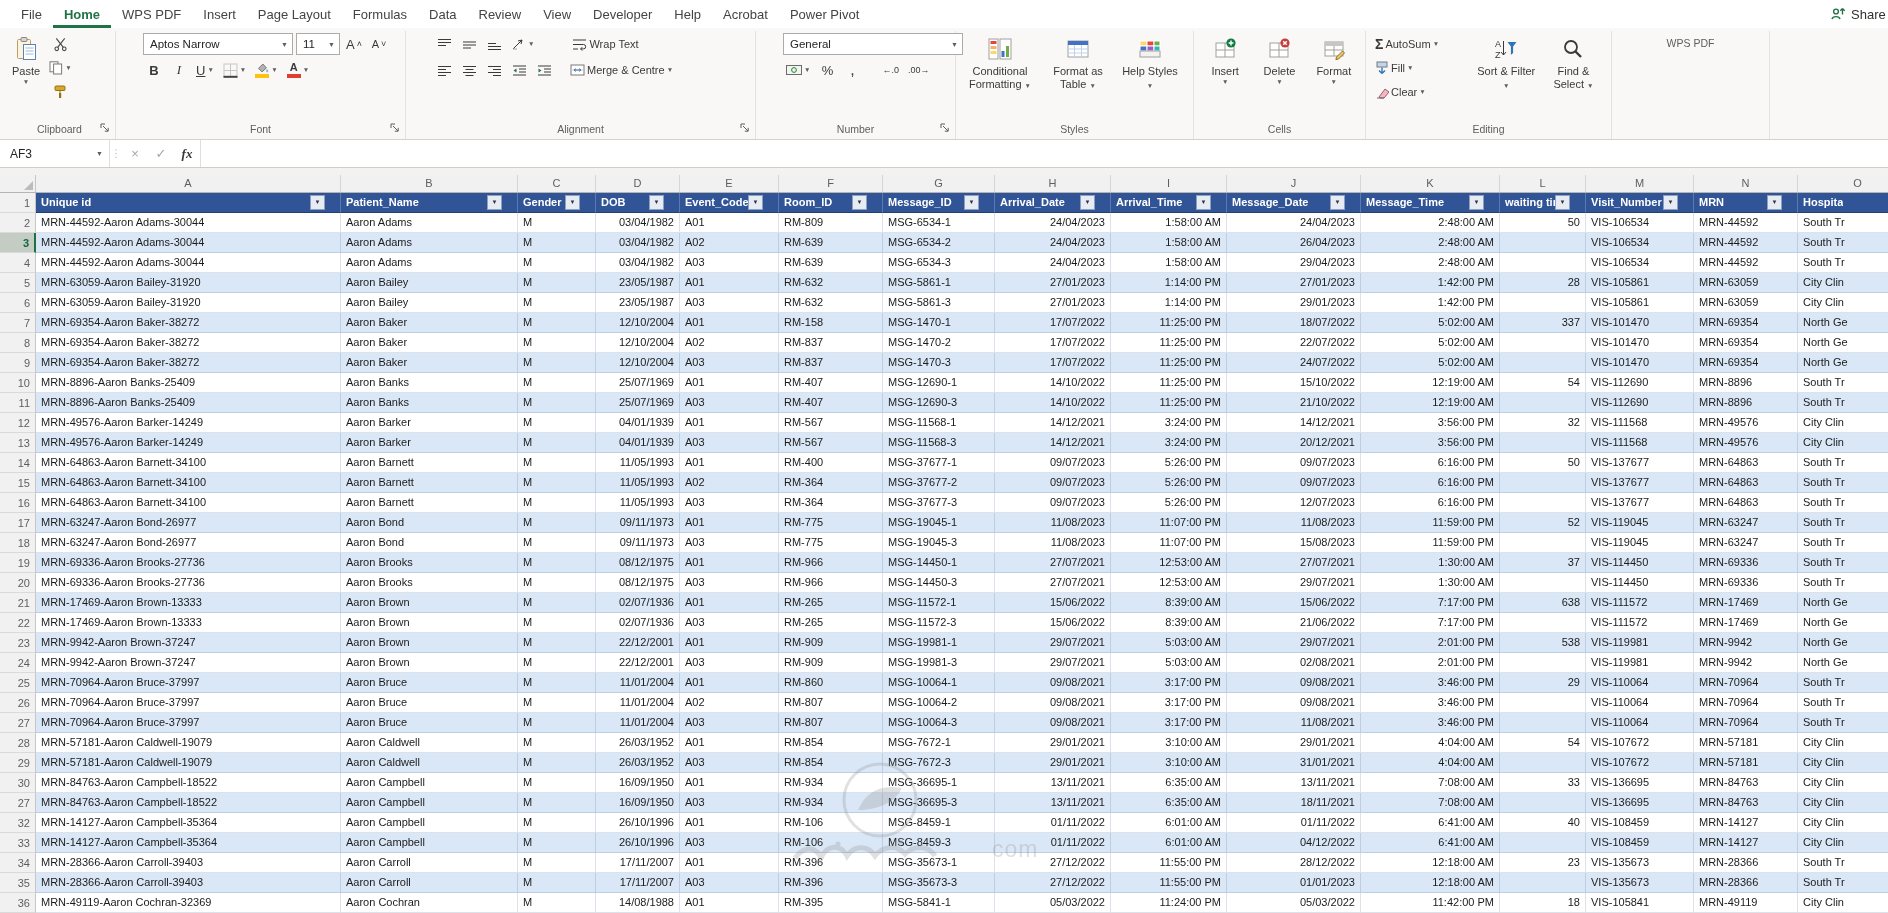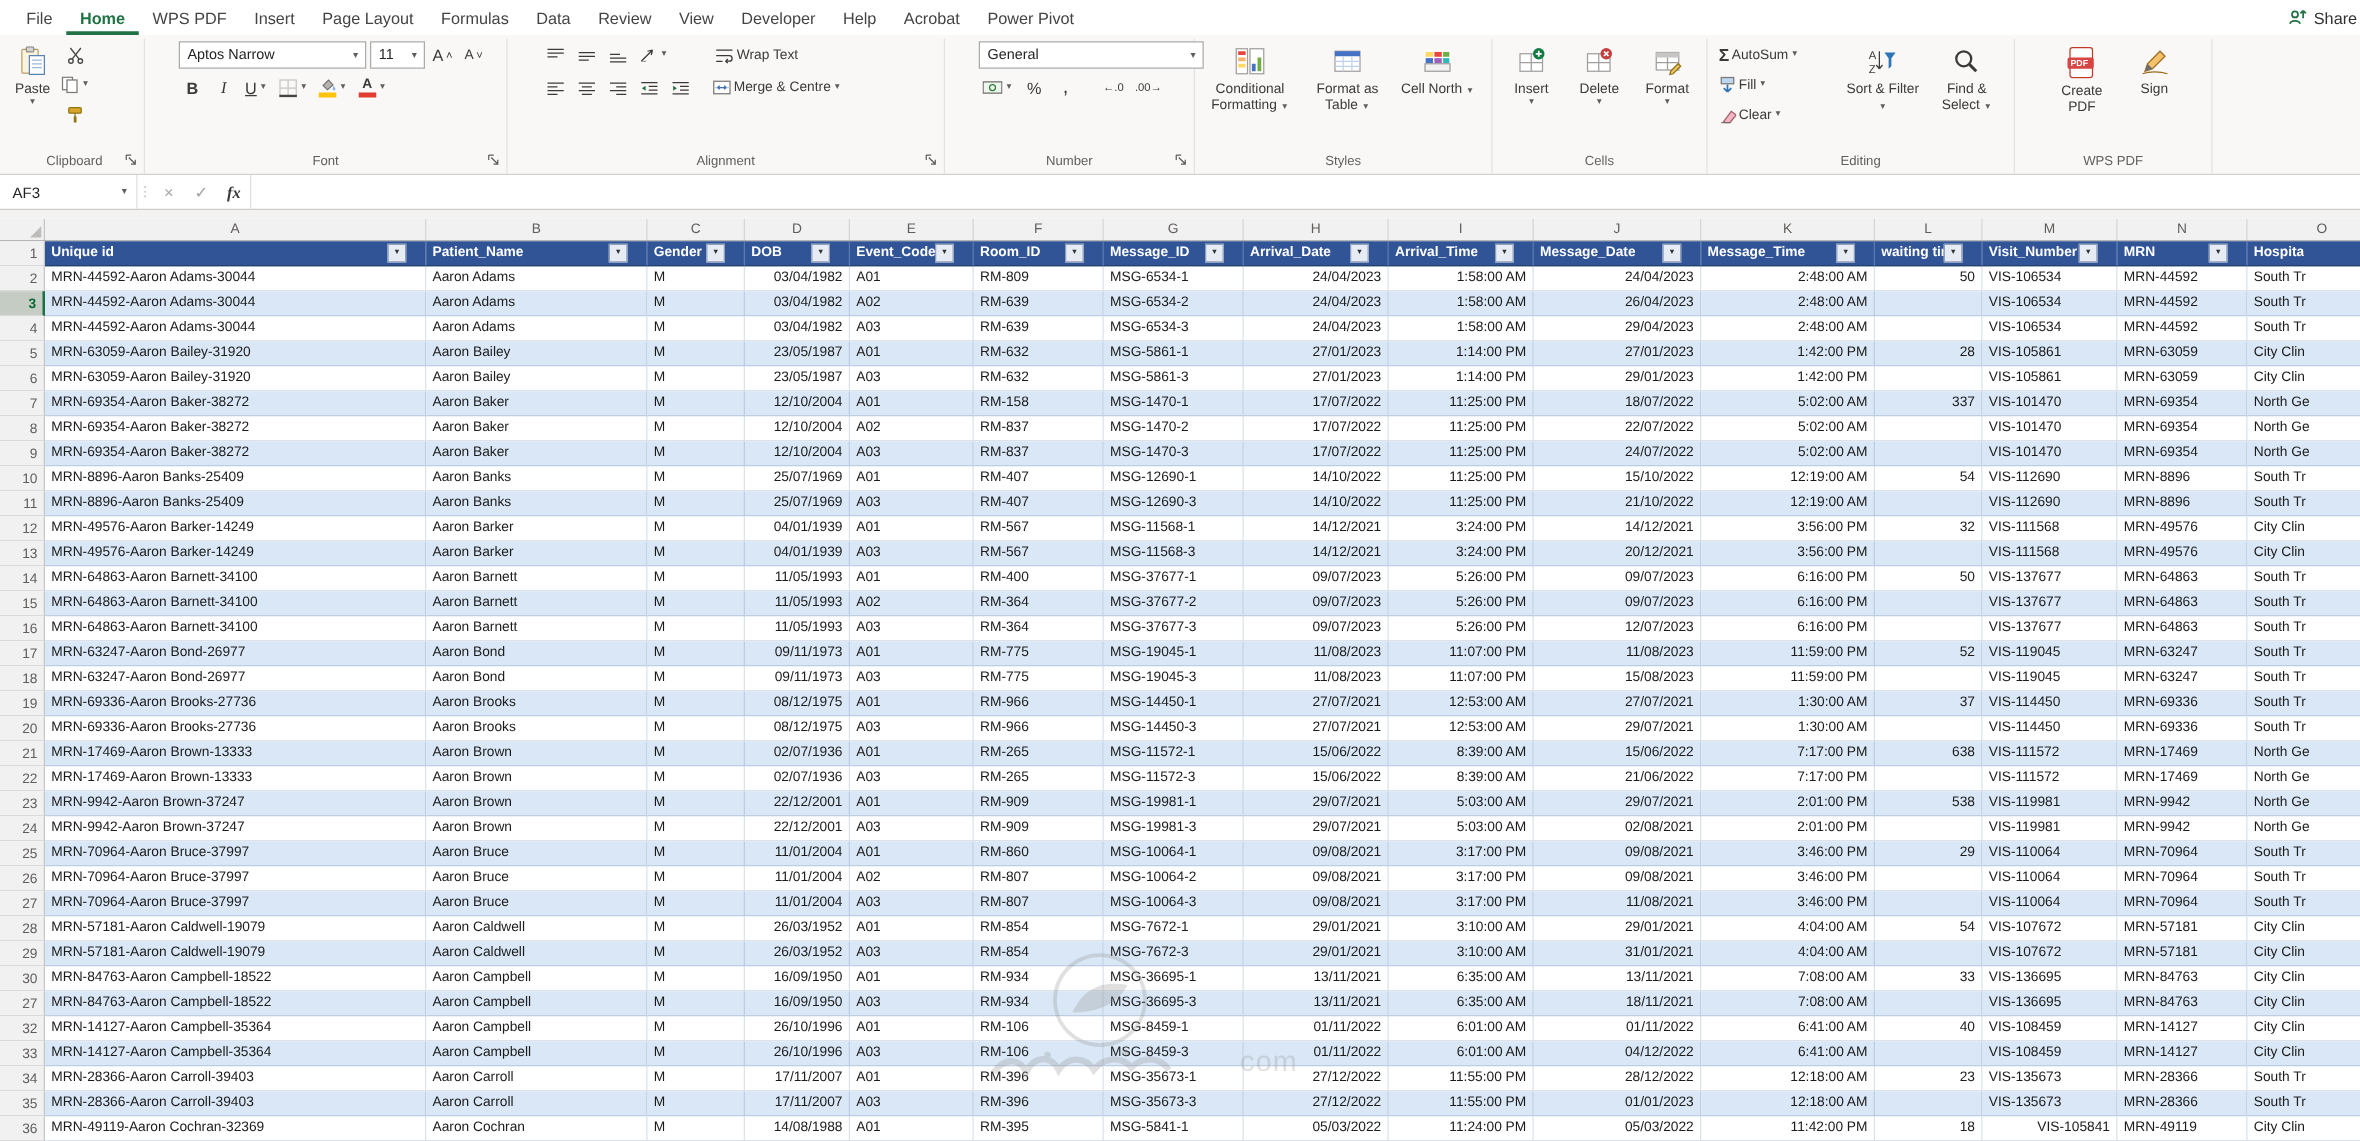--- a/index.html
+++ b/index.html
@@ -430,21 +430,21 @@
                   <rect x="2" y="4" width="7" height="5" fill="#FFD966"></rect>
                   <rect x="9" y="4" width="7" height="5" fill="#E8453C"></rect>
                   <rect x="16" y="4" width="6" height="5" fill="#70AD47"></rect>
                   <rect x="2" y="9" width="7" height="5" fill="#4472C4"></rect>
                   <rect x="9" y="9" width="7" height="5" fill="#9E5FC1"></rect>
                   <rect x="16" y="9" width="6" height="5" fill="#2EB8B8"></rect>
                 </g>
                 <rect x="2" y="14" width="20" height="6" fill="#F2F2F2" stroke="#A19F9D"></rect>
               </svg>
           </span>
-          <span><span>Cell North</span> <span class="caret">▼</span></span>
+          <span><span>Help Styles</span> <span class="caret">▼</span></span>
         </div>
       </div>
       <div class="rlabel">Styles</div>
     </div>
 
     <div class="rgroup" style="width:172px">
       <div class="rcontent">
         <div class="bigbtn" style="width:52px">
           <span class="icon">
             <svg width="24" height="24" viewBox="0 0 24 24">
@@ -531,42 +531,20 @@
                 <line x1="14.5" y1="14.5" x2="20" y2="20" stroke="#3B3A39" stroke-width="2.4"></line>
               </svg>
           </span>
           <span><span>Find &amp; Select</span> <span class="caret">▼</span></span>
         </div>
       </div>
       <div class="rlabel">Editing</div>
     </div>
 
     <div class="rgroup" style="width:158px">
-      <div class="rcontent" style="justify-content:center">
-        <div class="bigbtn" style="width:62px">
-          <span class="icon">
-            <svg width="26" height="26" viewBox="0 0 26 26">
-                <rect x="3" y="1" width="18" height="24" rx="2" fill="#fff" stroke="#C0392B"></rect>
-                <rect x="1" y="9" width="21" height="9" rx="1.5" fill="#D64541"></rect>
-                <text x="3.4" y="16" font-size="7" fill="#fff" font-weight="bold">PDF</text>
-              </svg>
-          </span>
-          <span>Create PDF</span>
-        </div>
-        <div class="bigbtn" style="width:46px">
-          <span class="icon">
-            <svg width="24" height="24" viewBox="0 0 24 24">
-                <path d="M4 20 l2 -6 L16 4 l4 4 L10 18 Z" fill="#F5C26B" stroke="#9C6B1F"></path>
-                <path d="M4 20 l2 -6 4 4 Z" fill="#6E6C6A"></path>
-                <path d="M2 22 c5 -2 14 -2 20 0" stroke="#9C6B1F" fill="none"></path>
-              </svg>
-          </span>
-          <span>Sign</span>
-        </div>
-      </div>
       <div class="rlabel">WPS PDF</div>
     </div>
 
 
   </div>
 
   <div class="fbar">
     <div class="namebox">
       <span>AF3</span>
       <span class="nb-caret">▼</span>
@@ -1285,21 +1263,21 @@
         <div class="cell left" style="width: 78px;">M</div>
         <div class="cell right" style="width: 84px;">14/08/1988</div>
         <div class="cell left" style="width: 99px;">A01</div>
         <div class="cell left" style="width: 104px;">RM-395</div>
         <div class="cell left" style="width: 112px;">MSG-5841-1</div>
         <div class="cell right" style="width: 116px;">05/03/2022</div>
         <div class="cell right" style="width: 116px;">11:24:00 PM</div>
         <div class="cell right" style="width: 134px;">05/03/2022</div>
         <div class="cell right" style="width: 139px;">11:42:00 PM</div>
         <div class="cell right" style="width: 86px;">18</div>
-        <div class="cell left" style="width: 108px; text-align: right;">VIS-105841</div>
+        <div class="cell left" style="width: 108px;">VIS-105841</div>
         <div class="cell left" style="width: 104px;">MRN-49119</div>
         <div class="cell left" style="width: 120px;">City Clin</div>
       </div>
     </div>
 
   <div class="watermark">
     <svg width="330" height="140" viewBox="0 0 330 140">
       <circle cx="100" cy="42" r="36" fill="none" stroke="#8C8C8C" stroke-width="3"></circle>
       <path d="M78 52 c8 -18 22 -26 44 -22 c-6 12 -20 22 -44 22 Z" fill="#8C8C8C"></path>
       <path d="M15 100 c10 -14 22 -10 26 0 c6 -14 20 -14 26 -2 c8 -12 22 -10 28 0 c8 -10 22 -12 30 -2 c10 -10 24 -8 30 2" stroke="#8C8C8C" stroke-width="5" fill="none"></path>

